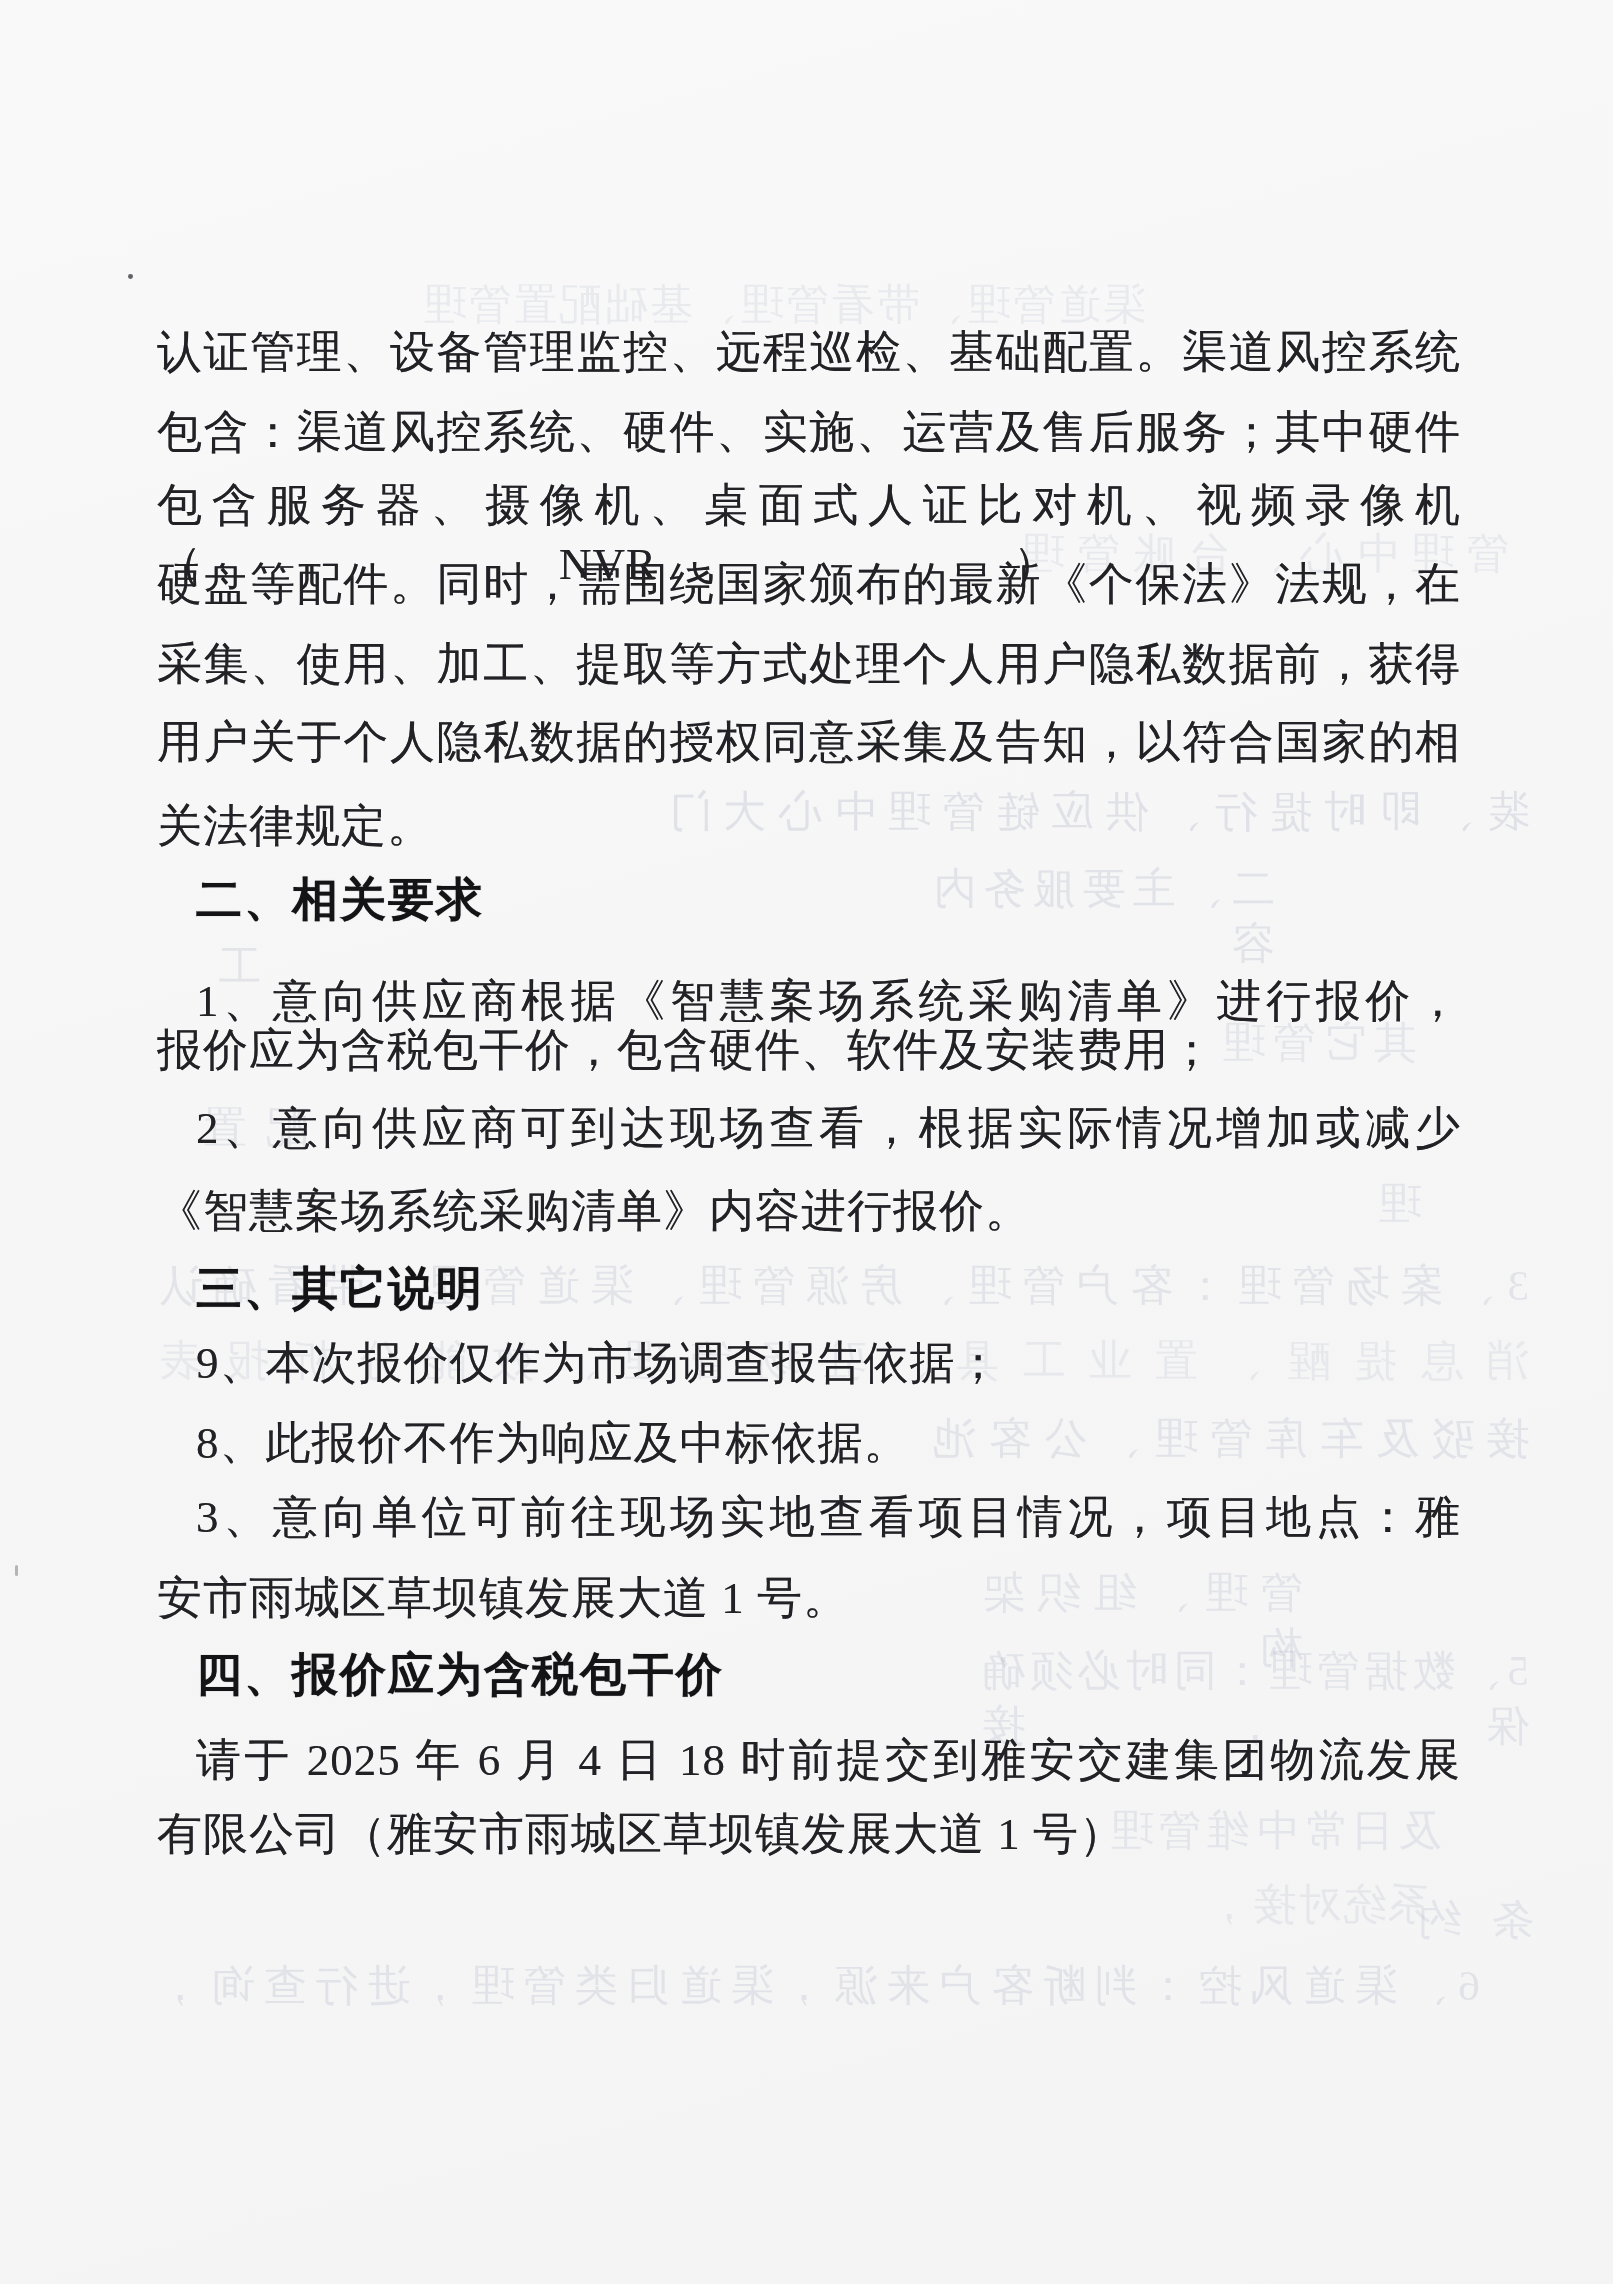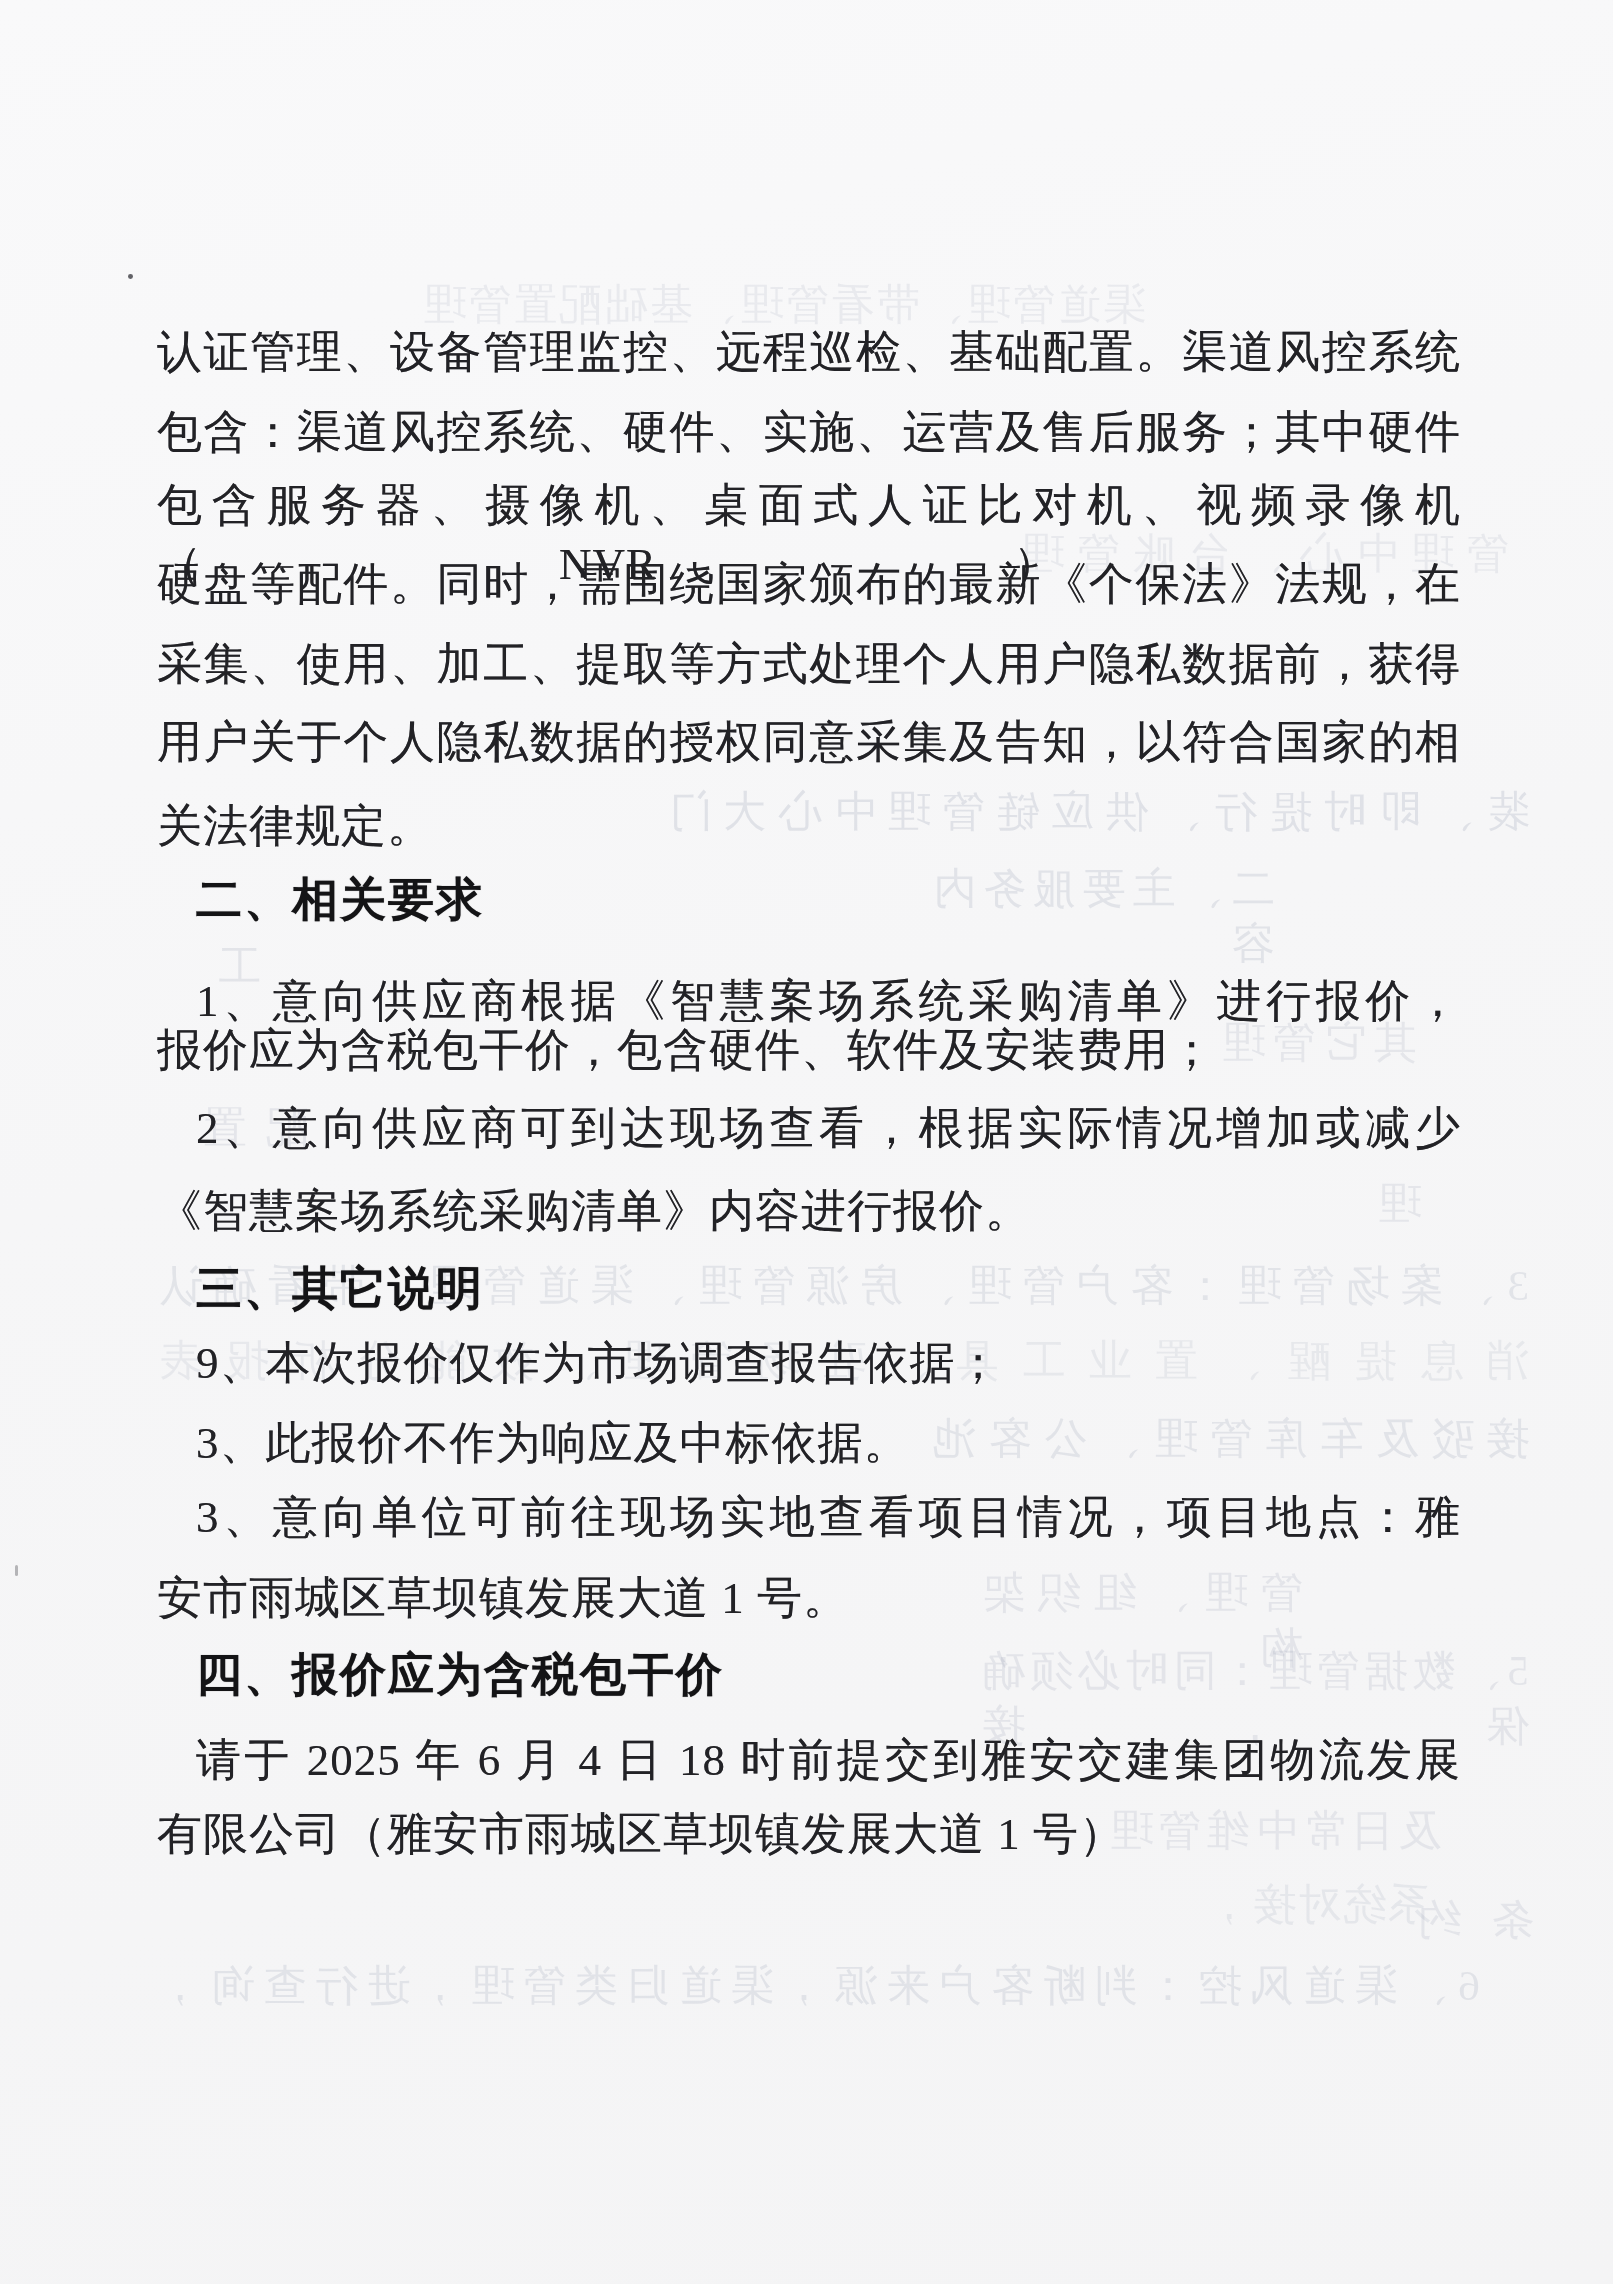--- a/index.html
+++ b/index.html
@@ -67,21 +67,21 @@
   <div class="line" style="top:797px">关法律规定。</div>
 
   <div class="line head indent" style="top:870px">二、相关要求</div>
   <div class="line just indent" style="top:972px">1、意向供应商根据《智慧案场系统采购清单》进行报价，</div>
   <div class="line" style="top:1021px">报价应为含税包干价，包含硬件、软件及安装费用；</div>
   <div class="line just indent" style="top:1099px">2、意向供应商可到达现场查看，根据实际情况增加或减少</div>
   <div class="line" style="top:1182px">《智慧案场系统采购清单》内容进行报价。</div>
 
   <div class="line head indent" style="top:1259px">三、其它说明</div>
   <div class="line indent" style="top:1334px">9、本次报价仅作为市场调查报告依据；</div>
-  <div class="line indent" style="top:1414px">3、此报价不作为响应及中标依据。</div>
+  <div class="line indent" style="top:1414px">8、此报价不作为响应及中标依据。</div>
   <div class="line just indent" style="top:1488px">3、意向单位可前往现场实地查看项目情况，项目地点：雅</div>
   <div class="line" style="top:1569px">安市雨城区草坝镇发展大道 1 号。</div>
 
   <div class="line head indent" style="top:1645px">四、报价应为含税包干价</div>
   <div class="line just indent" style="top:1731px">请于 2025 年 6 月 4 日 18 时前提交到雅安交建集团物流发展</div>
   <div class="line" style="top:1805px">有限公司（雅安市雨城区草坝镇发展大道 1 号）</div>
 
   <div class="speck s1"></div>
   <div class="speck s2"></div>
 </div>

